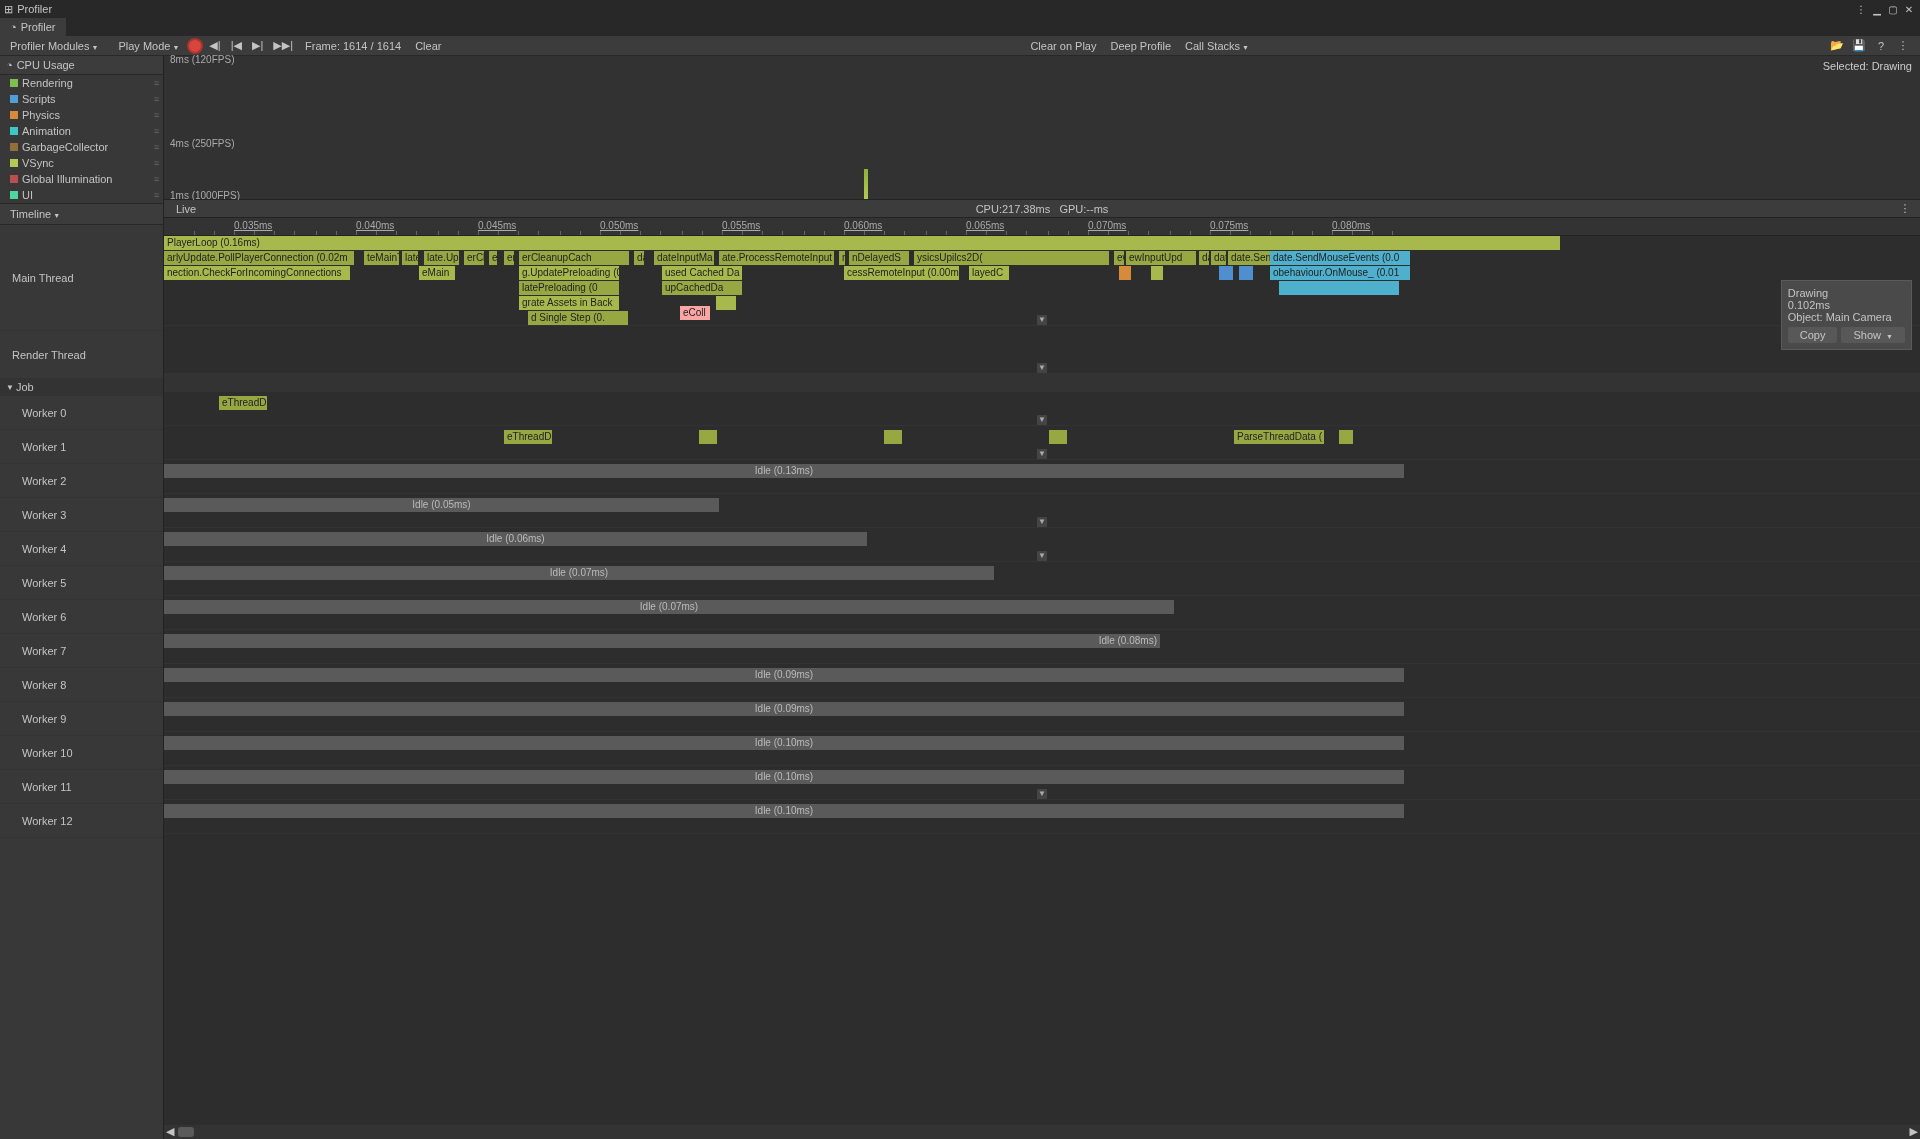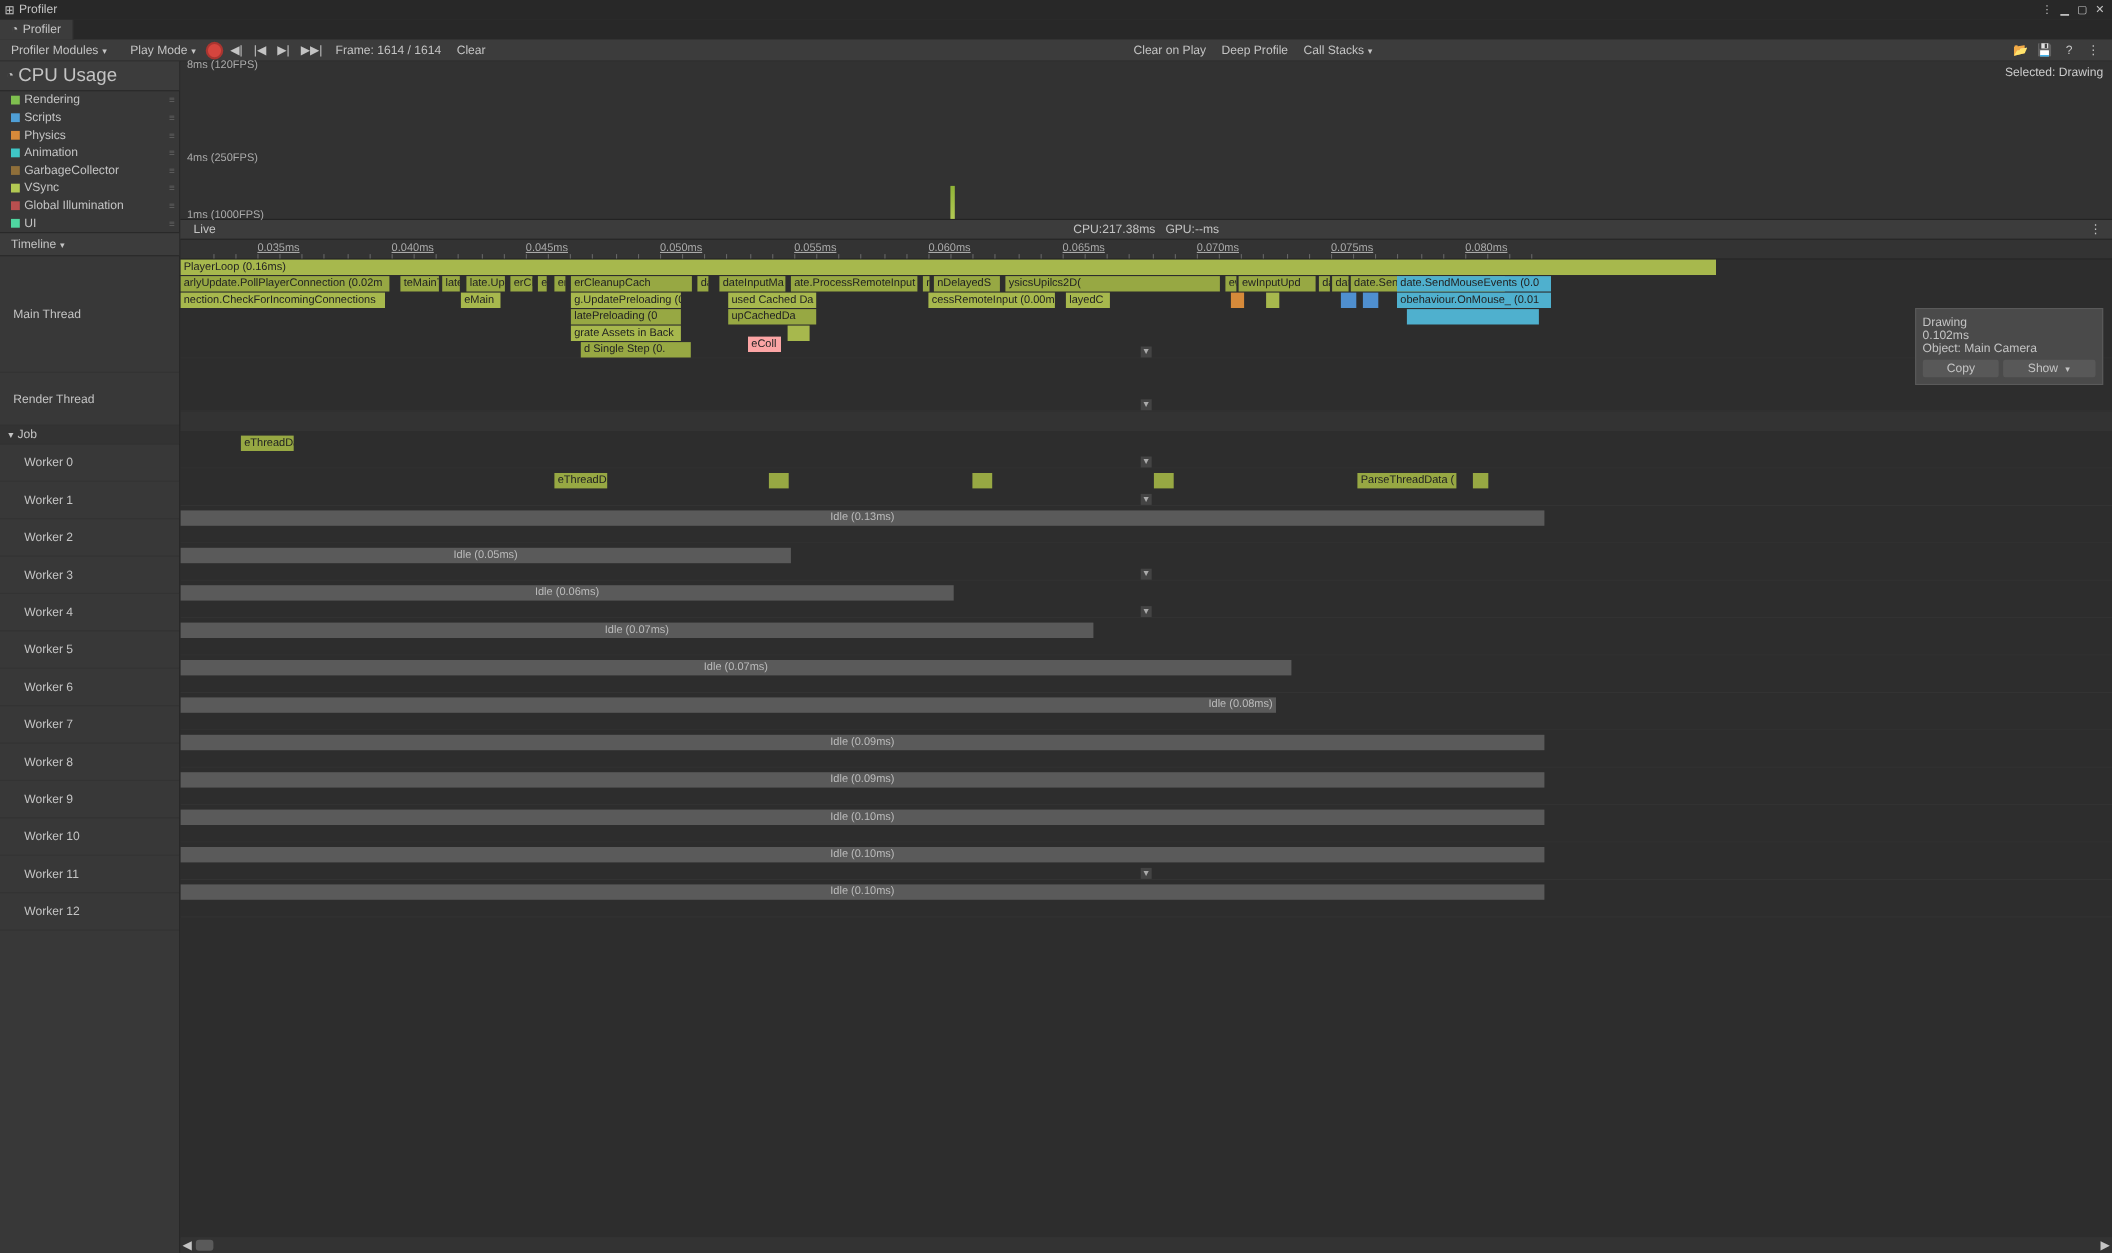--- a/index.html
+++ b/index.html
@@ -51,21 +51,21 @@
 .c-olive { background: #a7b84d; }
 .c-olive2 { background: #97a843; }
 .c-green { background: #fca5a5; margin-top: 10px; }
 .c-teal { background: #4fb0ce; }
 .c-orange { background: #d68a3a; }
 .c-blue { background: #4f8fcf; }
 .c-gray { background: #5a5a5a; color: #bbb; }
 .expand-handle { position: absolute; width: 10px; height: 10px; left: 50%; transform: translateX(-50%); color: #aaa; font-size: 8px; text-align: center; cursor: pointer; background: #444; }
 .tooltip { position: absolute; background: #4a4a4a; border: 1px solid #5a5a5a; padding: 6px; font-size: 11px; z-index: 100; }
 .tooltip-btns { display: flex; gap: 4px; margin-top: 4px; }
-.tooltip-btn { background: #585858; padding: 2px 22px; cursor: pointer; border-radius: 2px; }
+.tooltip-btn { background: #585858; padding: 2px 12px; cursor: pointer; border-radius: 2px; }
 .scrollbar-h { height: 14px; background: #333; position: relative; }
 .scroll-thumb { position: absolute; height: 10px; top: 2px; background: #5a5a5a; border-radius: 3px; }
 .foldout { font-size: 8px; margin-right: 2px; }
 </style>
 </head>
 <body>
 
 <div class="titlebar">
   <div class="titlebar-left">
     <span>⊞</span>
@@ -116,21 +116,21 @@
     <span class="toolbar-icon">💾</span>
     <span class="toolbar-icon">?</span>
     <span class="toolbar-icon">⋮</span>
   </div>
 </div>
 
 <div class="main-layout">
   <div class="left-panel">
     <div class="module-header">
       <span>◔</span>
-      <span style="font-size:17px;">CPU Usage</span>
+      <span style="font-size:11px;">CPU Usage</span>
     </div>
     <div class="module-list" id="cat-list">
         <div class="module-item">
           <span class="color-sq" style="background:#7fbf4f"></span>
           <span>Rendering</span>
           <span class="module-drag">≡</span>
         </div>
         <div class="module-item">
           <span class="color-sq" style="background:#4f9fd6"></span>
           <span>Scripts</span>

